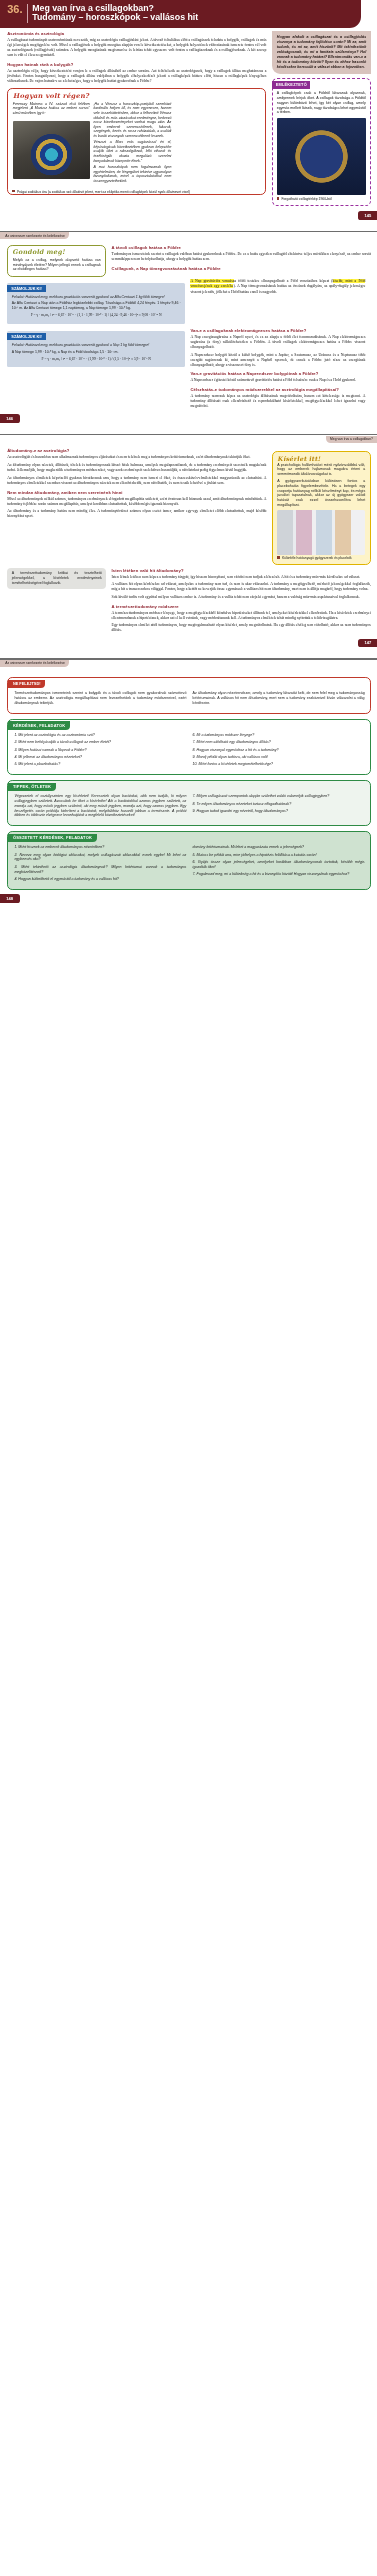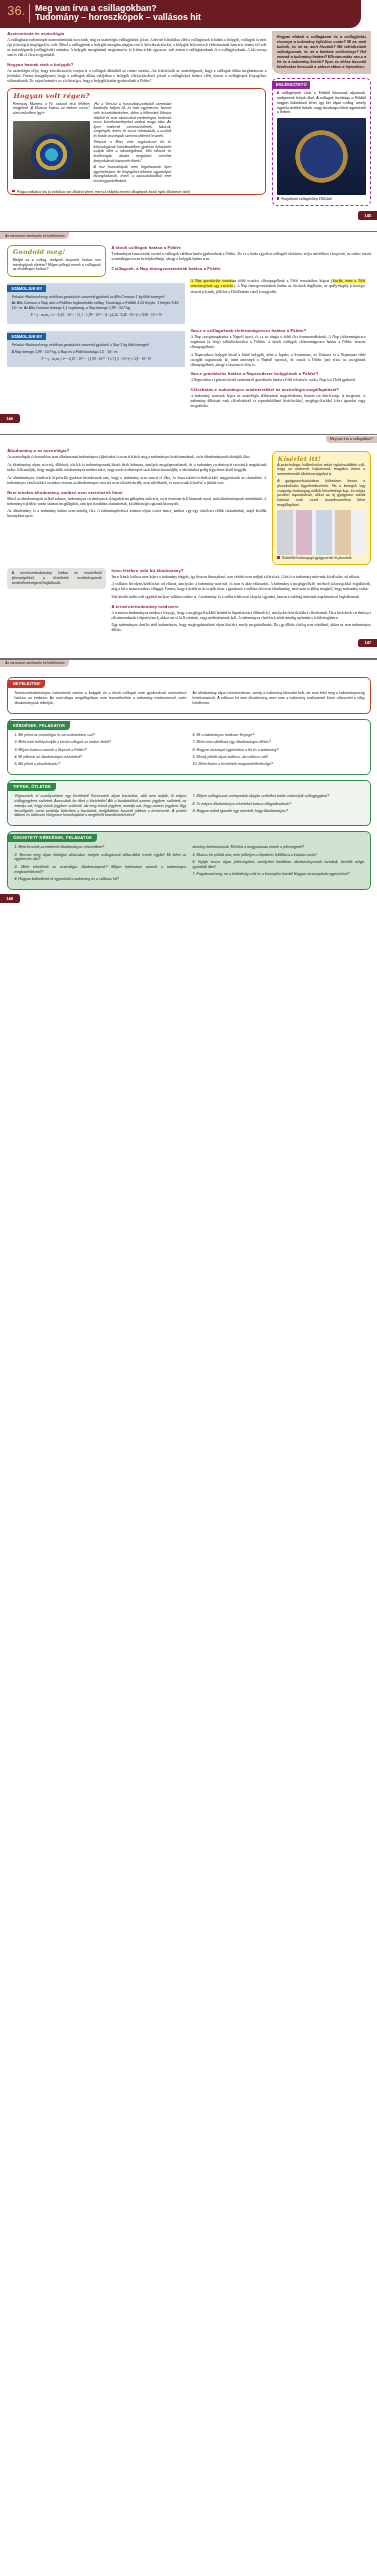--- a/index.html
+++ b/index.html
@@ -17,21 +17,21 @@
   
   .title-banner {
     background: #6b1b22;
     color: #fff;
     border-radius: 0 0 11.3px 0;
     padding: 3.6px 6.2px 4.6px 7.2px;
     width: 361px;
   }
   .title-row { display: flex; align-items: flex-start; }
   .title-num {
-    color: #e9b07a; font-weight: normal; font-size: 13px;
+    color: #e9b07a; font-weight: bold; font-size: 11px;
     line-height: 1.08; padding-right: 4.1px;
   }
   .title-bar-sep { width: 1px; background: #cfa5a9; align-self: stretch; margin-right: 4.6px; }
   .title-text { font-weight: bold; font-size: 8.8px; line-height: 1.1; }
   .title-text .l2 { display:block; }
 
   
   .cols { display: flex; gap: 5.2px; padding: 3.6px 7.2px 0 7.2px; }
   .col-main { width: 264px; }
   .col-side { width: 101px; }

